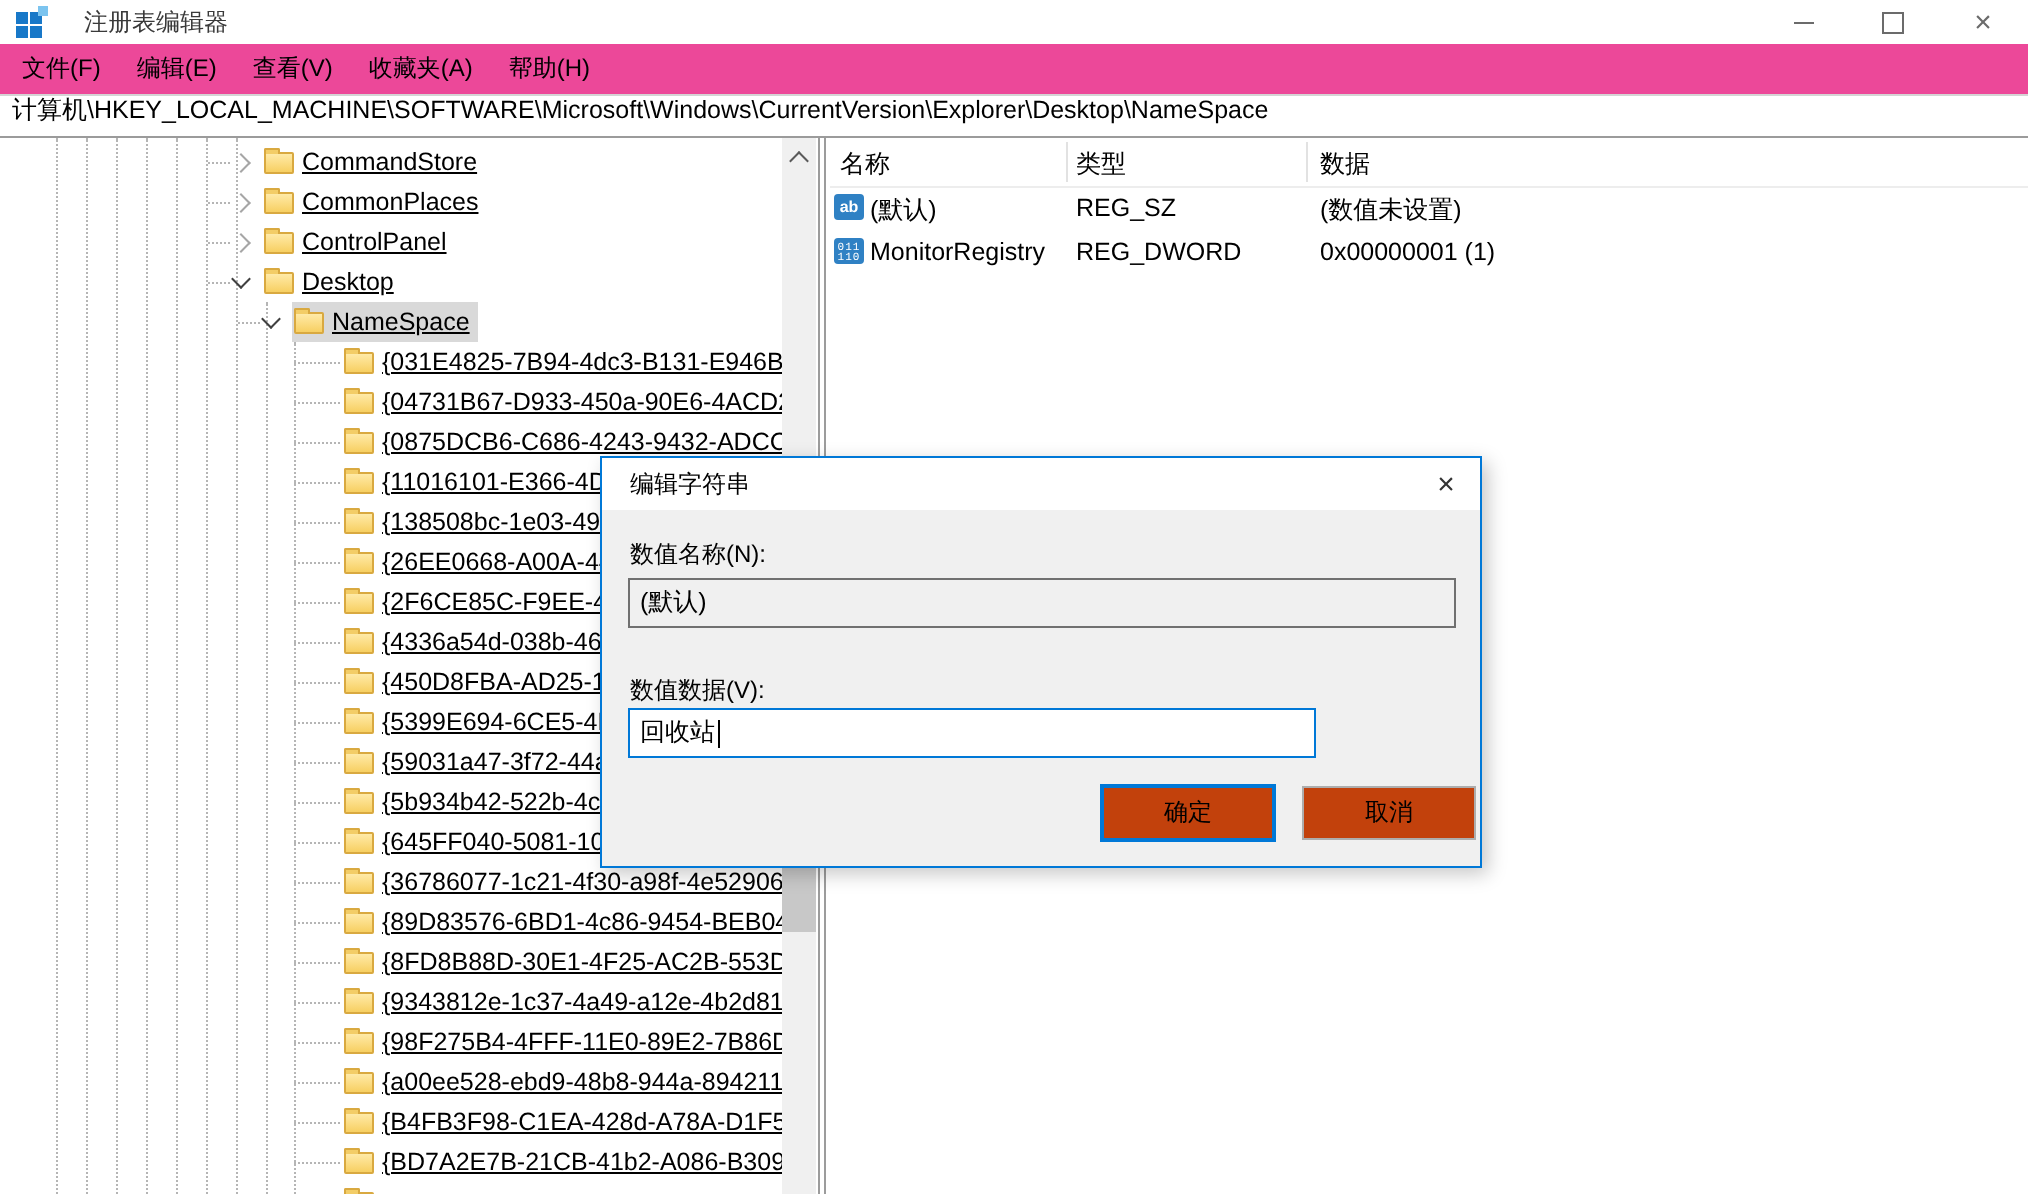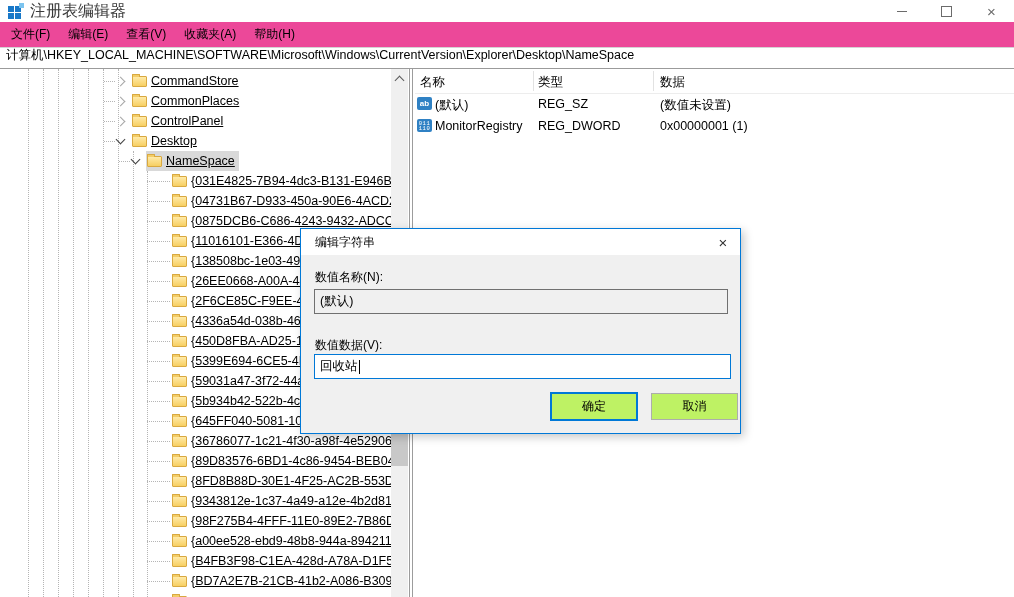--- a/index.html
+++ b/index.html
@@ -6,21 +6,21 @@
   body{width:1014px;height:597px;position:relative;background:#fff;overflow:hidden;
        font-family:"Liberation Sans",sans-serif;color:#000;}
   
   .titlebar{position:absolute;left:0;top:0;width:1014px;height:22px;background:#fff;
             display:flex;align-items:center;}
   .reg-icon{position:relative;width:15px;height:15px;margin-left:8px;flex:0 0 auto;}
   .reg-icon .sq{position:absolute;width:6px;height:6px;background:#1878c8;}
   .reg-icon .sq.a{left:0;top:2px}.reg-icon .sq.b{left:7px;top:2px}
   .reg-icon .sq.c{left:0;top:9px}.reg-icon .sq.d{left:7px;top:9px}
   .reg-icon .lt{position:absolute;width:5px;height:5px;background:#7cc4ef;right:-1px;top:-1px;}
-  .title-text{margin-left:7px;font-size:16px;color:#3a3a3a;}
+  .title-text{margin-left:19px;font-size:12px;color:#3a3a3a;}
   .win-btns{margin-left:auto;display:flex;height:22px;}
   .win-btn{width:45px;height:22px;display:flex;align-items:center;justify-content:center;}
   .glyph-min{width:10px;height:1px;background:#6b6b6b;}
   .glyph-max{width:9px;height:9px;border:1px solid #6b6b6b;}
   .glyph-close{font-size:15px;color:#6b6b6b;line-height:1;}
   
   .menubar{position:absolute;left:0;top:22px;width:100%;height:25px;background:#ec4899;
            display:flex;align-items:center;font-size:12px;padding-left:2px;box-sizing:border-box;}
   .menu-item{padding:4px 9px;white-space:pre;}
   
@@ -66,24 +66,24 @@
           border:1px solid #0078d7;box-shadow:3px 3px 9px rgba(0,0,0,.22);z-index:10;}
   .dlg-titlebar{position:absolute;left:0;top:0;width:100%;height:26px;background:#fff;
                 display:flex;align-items:center;}
   .dlg-title{margin-left:14px;font-size:12px;}
   .dlg-close{position:absolute;right:0;top:0;width:34px;height:26px;display:flex;align-items:center;
              justify-content:center;font-size:15px;color:#333;}
   .dlg-label{position:absolute;left:14px;font-size:12px;}
   .dlg-field{position:absolute;left:13px;width:414px;height:25px;box-sizing:border-box;
              font-size:12.5px;display:flex;align-items:center;padding-left:5px;}
   .field-name{top:60px;background:#f0f0f0;border:1px solid #707070;}
-  .field-data{top:125px;background:#fff;border:1px solid #0078d7;width:417px;}
+  .field-data{top:125px;background:#fff;border:1px solid #0078d7;width:344px;}
   .caret{display:inline-block;width:1px;height:14px;background:#000;margin-left:1px;}
   .dlg-btn{position:absolute;font-size:12px;display:flex;align-items:center;justify-content:center;
-           box-sizing:border-box;background:#bef264;}
+           box-sizing:border-box;background:#c2410c;}
   .btn-ok{left:249px;top:163px;width:88px;height:29px;border:2px solid #0078d7;}
   .btn-cancel{left:350px;top:164px;width:87px;height:27px;border:1px solid #adadad;}
 </style>
 </head>
 <body>
 
 <div class="titlebar">
   <div class="reg-icon">
     <div class="sq a"></div>
       <div class="sq b"></div>

